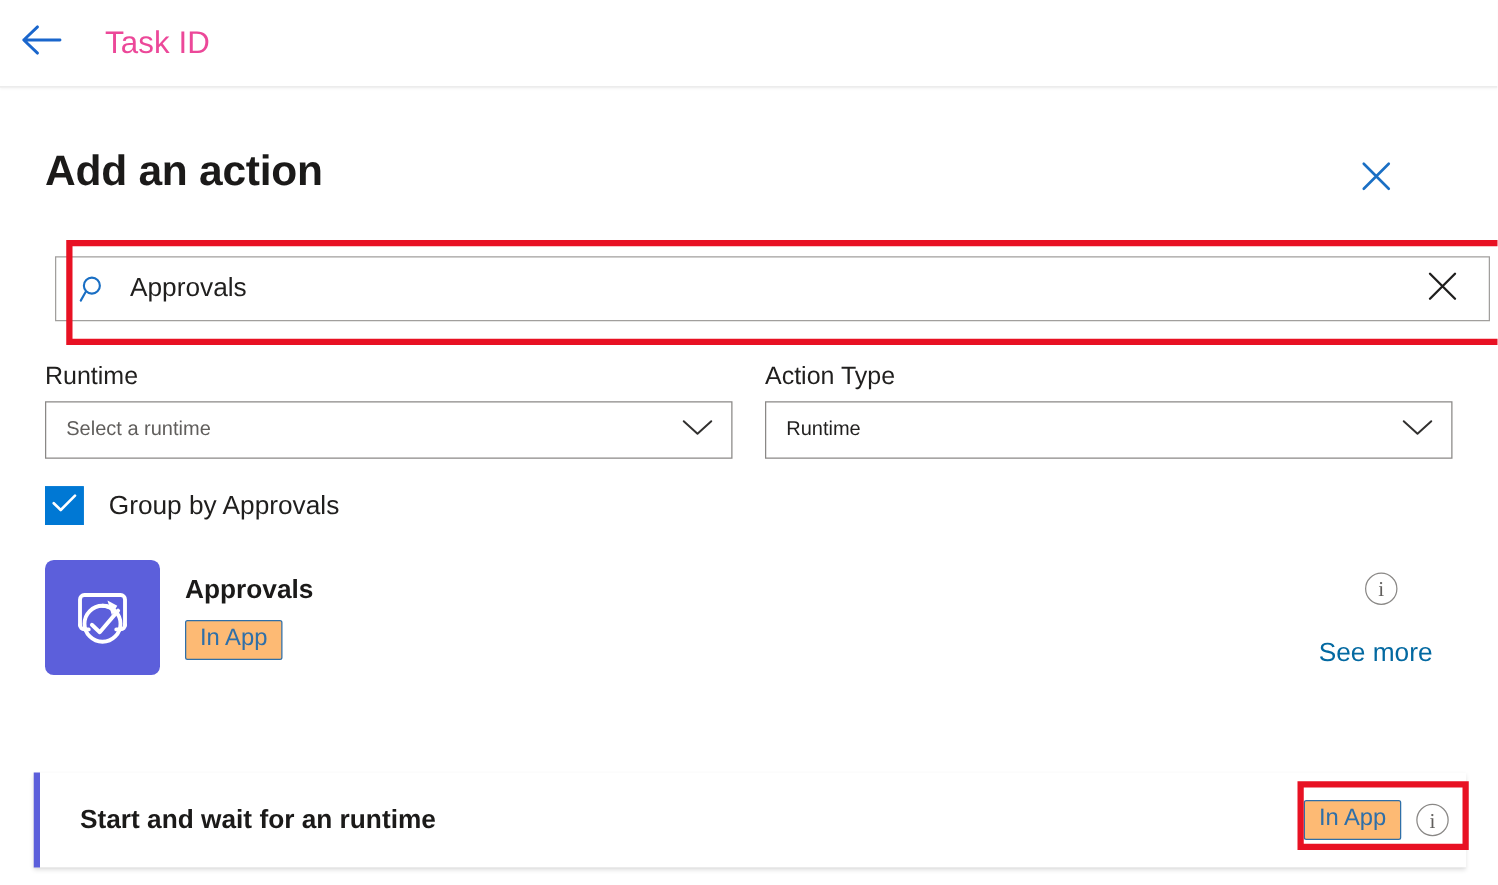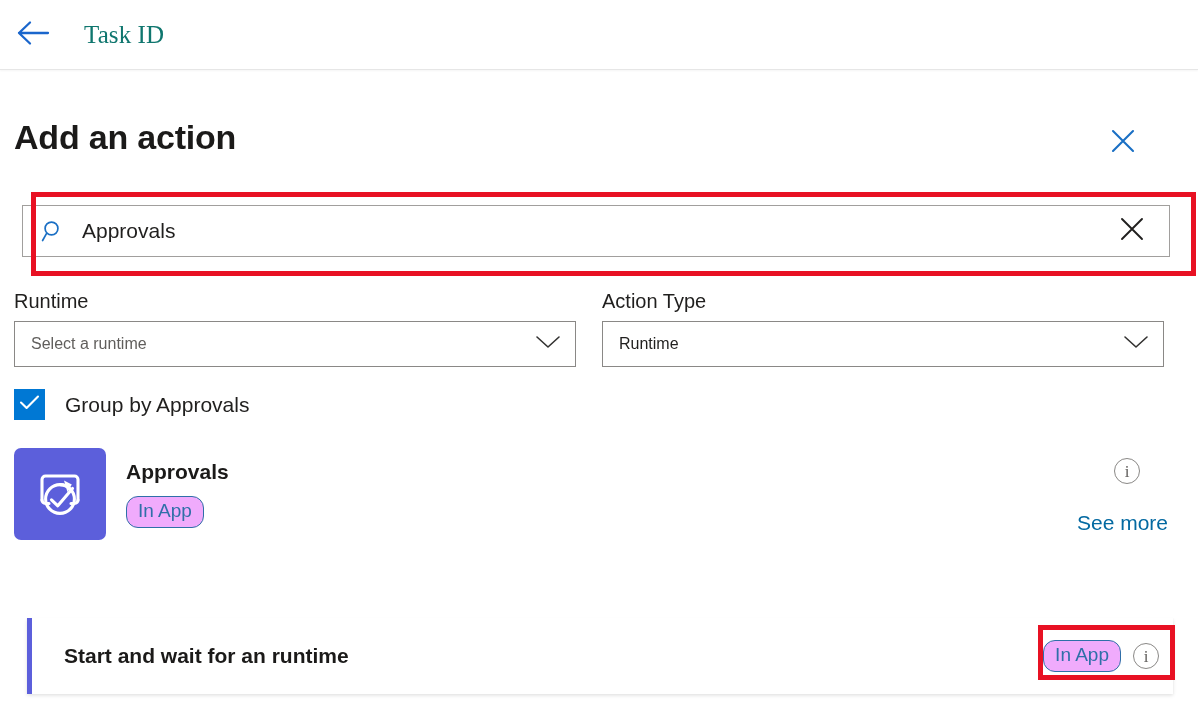--- a/index.html
+++ b/index.html
@@ -24,28 +24,27 @@
     z-index: 3;
   }
   .back-btn {
     width: 46px; height: 46px;
     display: flex; align-items: center; justify-content: center;
     cursor: pointer;
   }
   .topbar-title {
     font-size: 25px;
     font-weight: 400;
-    color: #0f766e;
+    color: #ec4899;
     margin-left: 28px;
     letter-spacing: .1px;
-    font-family: Liberation Serif, serif;
-  }
-
-  
-  .panel { padding: 0 14px; position: relative; }
+  }
+
+  
+  .panel { padding: 0 36px; position: relative; }
 
   .panel-header {
     display: flex;
     align-items: flex-start;
     justify-content: space-between;
     padding-top: 50px;
   }
   .panel-title {
     font-size: 34px;
     font-weight: 600;
@@ -187,23 +186,23 @@
     font-weight: 700;
     color: #1b1a19;
   }
   .badge {
     display: inline-block;
     margin-top: 12px;
     border: 1px solid #2f6fa8;
     color: #2f6fa8;
     font-size: 19px;
     padding: 3px 11px 5px;
-    border-radius: 12px;
+    border-radius: 2px;
     line-height: 1.15;
-    background: #f0abfc;
+    background: #fdba74;
   }
   .connector-right {
     position: absolute;
     right: 0; top: 0;
     width: 190px;
     height: 100px;
   }
   .info-icon-wrap {
     position: absolute;
     right: 44px; top: 10px;

